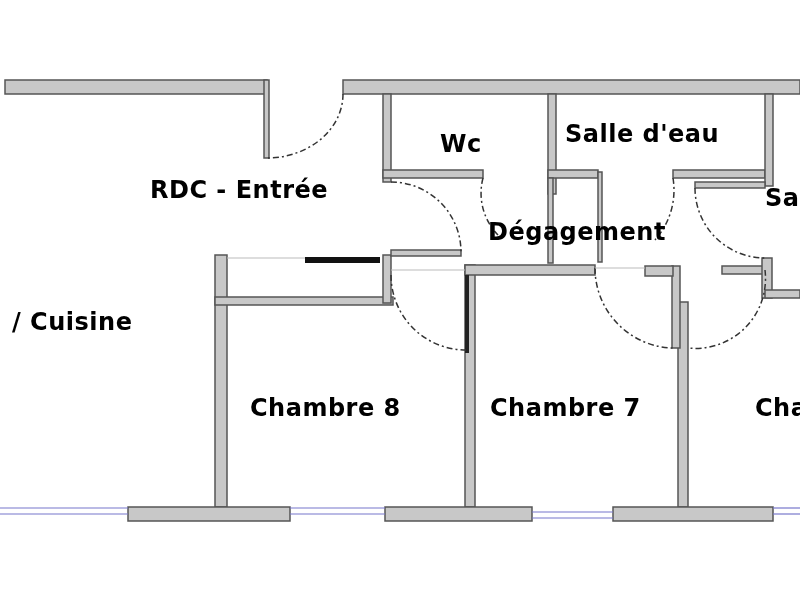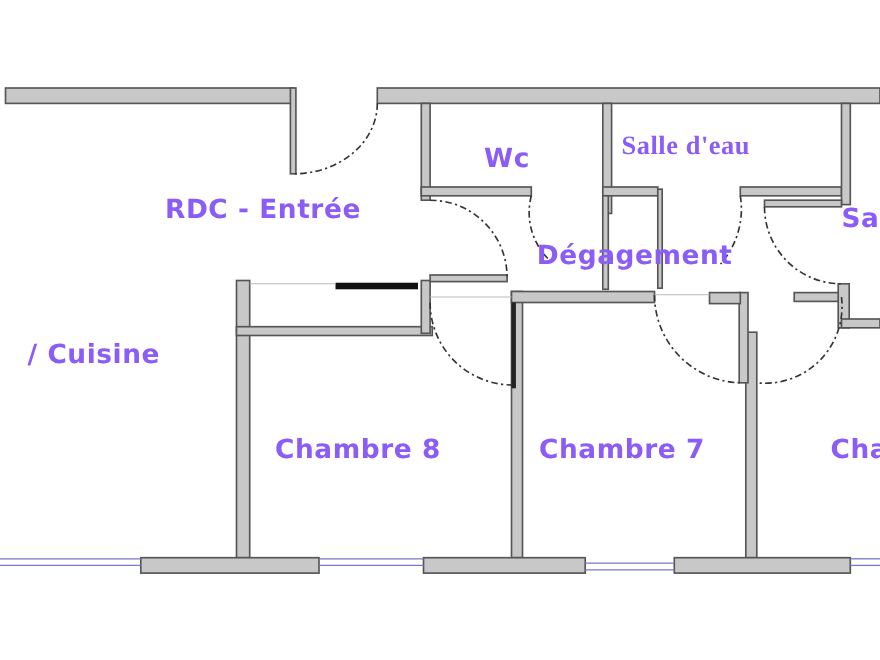--- a/index.html
+++ b/index.html
@@ -1,18 +1,18 @@
 <!DOCTYPE html>
 <html><head>
 <meta charset="utf-8">
 <style>
   html, body { margin:0; padding:0; background:#ffffff; }
   body { width:800px; height:600px; position:relative; overflow:hidden; font-family:"DejaVu Sans", sans-serif; }
   .plan { position:absolute; left:0; top:0; width:800px; height:600px; }
-  .label { position:absolute; color:#8b5cf6; font-family:"DejaVu Sans", sans-serif; font-size:24px; font-weight:bold; white-space:nowrap; letter-spacing:0.5px; }
+  .label { position:absolute; color:#000000; font-family:"DejaVu Sans", sans-serif; font-size:24px; font-weight:bold; white-space:nowrap; letter-spacing:0.5px; }
 </style>
 </head>
 <body>
 
 <svg class="plan" viewBox="0 0 800 600" xmlns="http://www.w3.org/2000/svg">
   <g fill="#c8c8c8" stroke="#555" stroke-width="1.5">
 
     <rect x="5" y="80" width="262" height="14"></rect>
     <rect x="343" y="80" width="457" height="14"></rect>
 
@@ -75,20 +75,20 @@
     <path d="M765 270 A70 70 0 0 1 688 348"></path>
   </g>
   <g stroke="#bbb" stroke-width="1">
     <line x1="227" y1="258" x2="305" y2="258"></line>
     <line x1="391" y1="270" x2="465" y2="270"></line>
     <line x1="595" y1="268" x2="645" y2="268"></line>
   </g>
 </svg>
 
 <div class="label" style="left:150px;top:176px;">RDC - Entrée</div>
-<div class="label" style="left:25px;top:308px;">/ Cuisine</div>
+<div class="label" style="left:12px;top:308px;">/ Cuisine</div>
 <div class="label" style="left:440px;top:130px;">Wc</div>
-<div class="label" style="left:565px;top:120px;font-family:Liberation Serif, serif;">Salle d'eau</div>
+<div class="label" style="left:565px;top:120px;">Salle d'eau</div>
 <div class="label" style="left:488px;top:218px;">Dégagement</div>
 <div class="label" style="left:765px;top:184px;">Sa</div>
 <div class="label" style="left:250px;top:394px;">Chambre 8</div>
 <div class="label" style="left:490px;top:394px;">Chambre 7</div>
 <div class="label" style="left:755px;top:394px;">Cha</div>
 
 </body></html>

